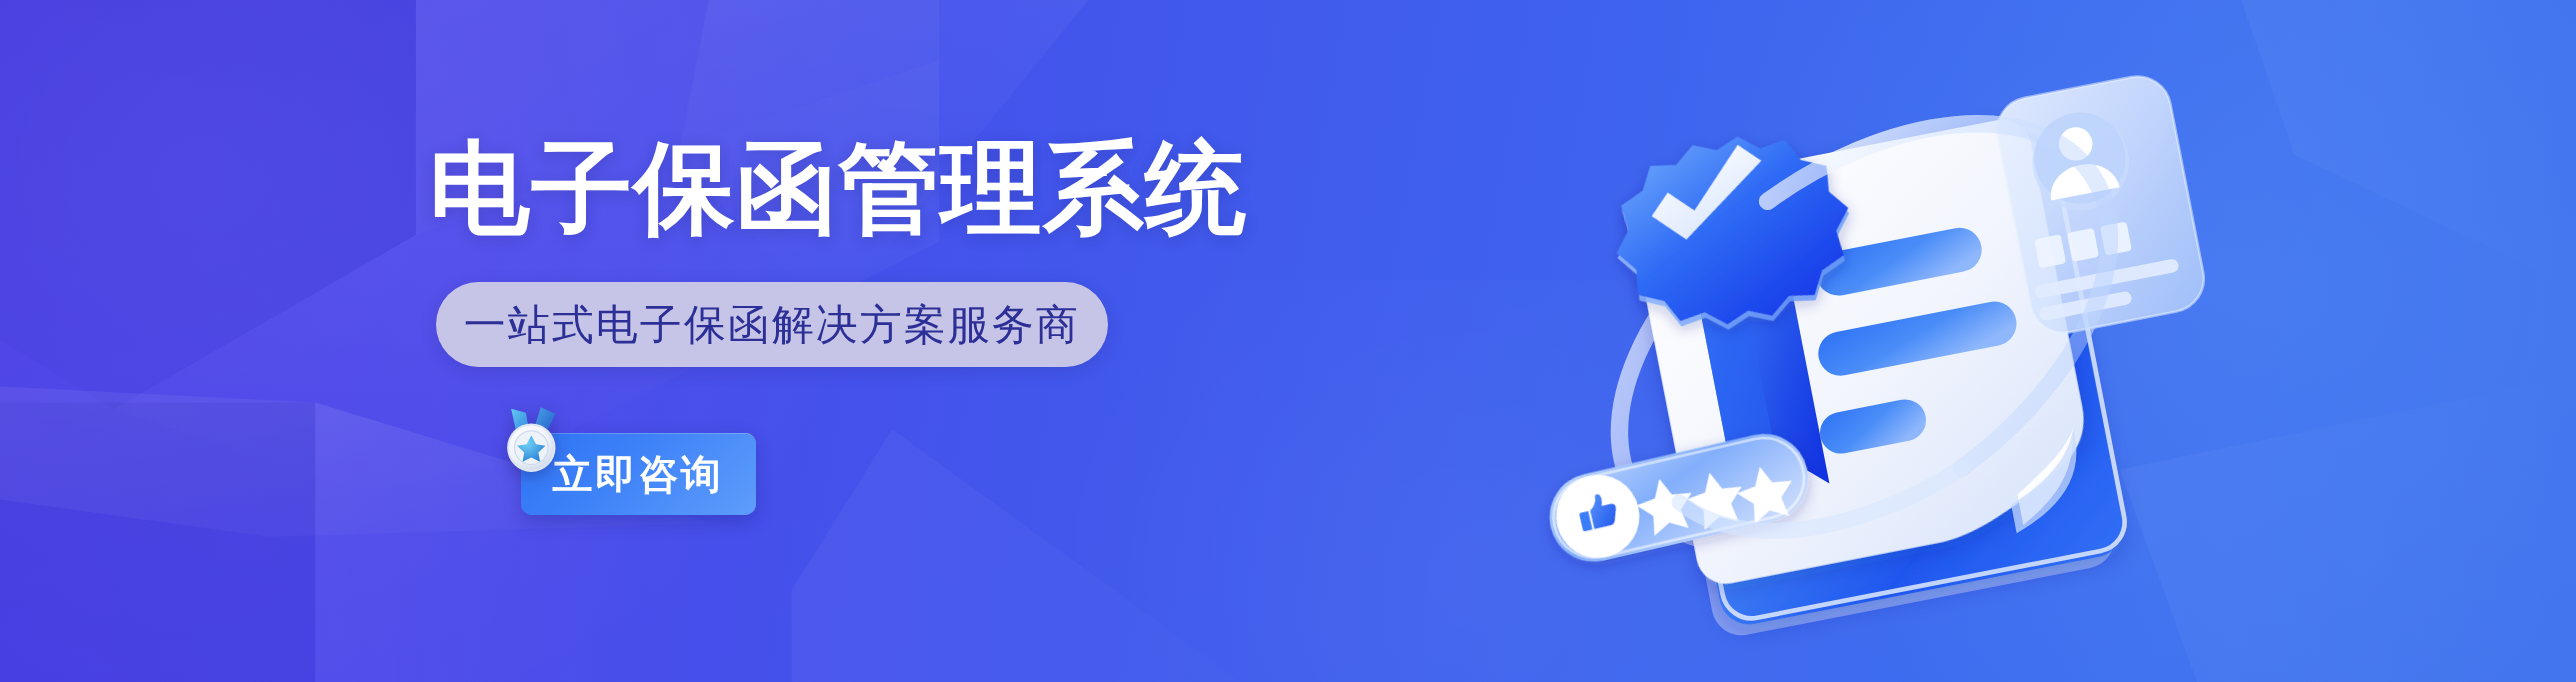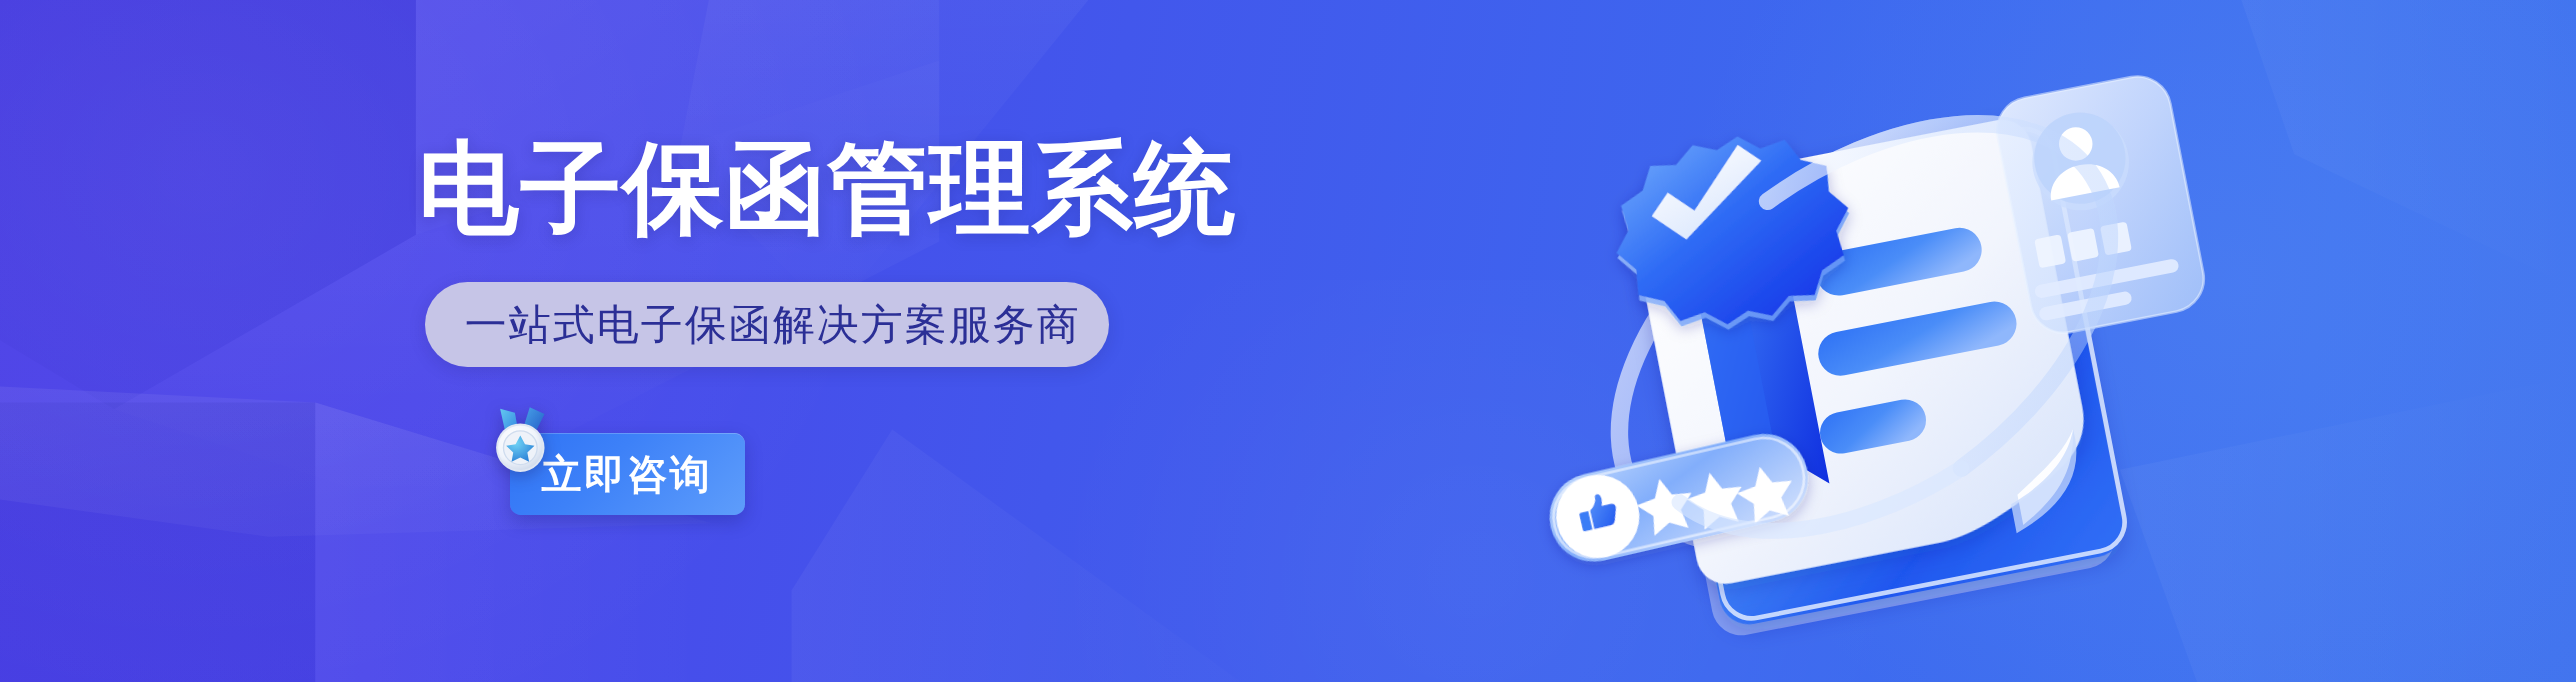--- a/index.html
+++ b/index.html
@@ -31,21 +31,21 @@
     position:absolute; right:-174px; top:-201px; width:1140px; height:1073px;
     background:radial-gradient(ellipse at 55% 45%, rgba(120,175,255,.16), rgba(120,175,255,0) 64%);
   }
   .sheen-c{
     position:absolute; left:1006px; bottom:-335px; width:939px; height:738px;
     background:radial-gradient(ellipse at 50% 40%, rgba(255,255,255,.04), rgba(255,255,255,0) 65%);
   }
 
   
   .content{
-    position:absolute; left:418px; top:0; width:939px; height:566px;
+    position:absolute; left:429px; top:0; width:939px; height:566px;
   }
 
   .headline{
     position:absolute; left:0; top:138px;
     font-size:101px; line-height:1;
     font-weight:bold;
     color:#ffffff;
     letter-spacing:1.3px;
     white-space:nowrap;
     text-shadow:0 2.7px 14.8px rgba(20,20,90,.20);
@@ -59,21 +59,20 @@
     background:#c6c5e7;
     border-radius:43px;
     box-shadow:0 4px 17.4px rgba(30,25,100,.16);
   }
   .subtitle-text{
     font-size:42px; line-height:1;
     color:#2b2f96;
     letter-spacing:2px;
     white-space:nowrap;
     font-weight:500;
-    margin-left:12px;
   }
 
   
   .cta-row{
     position:absolute; left:70px; top:406px;
     width:376px; height:134px;
   }
 
   .medal-icon{
     position:absolute; left:0px; top:0px;

